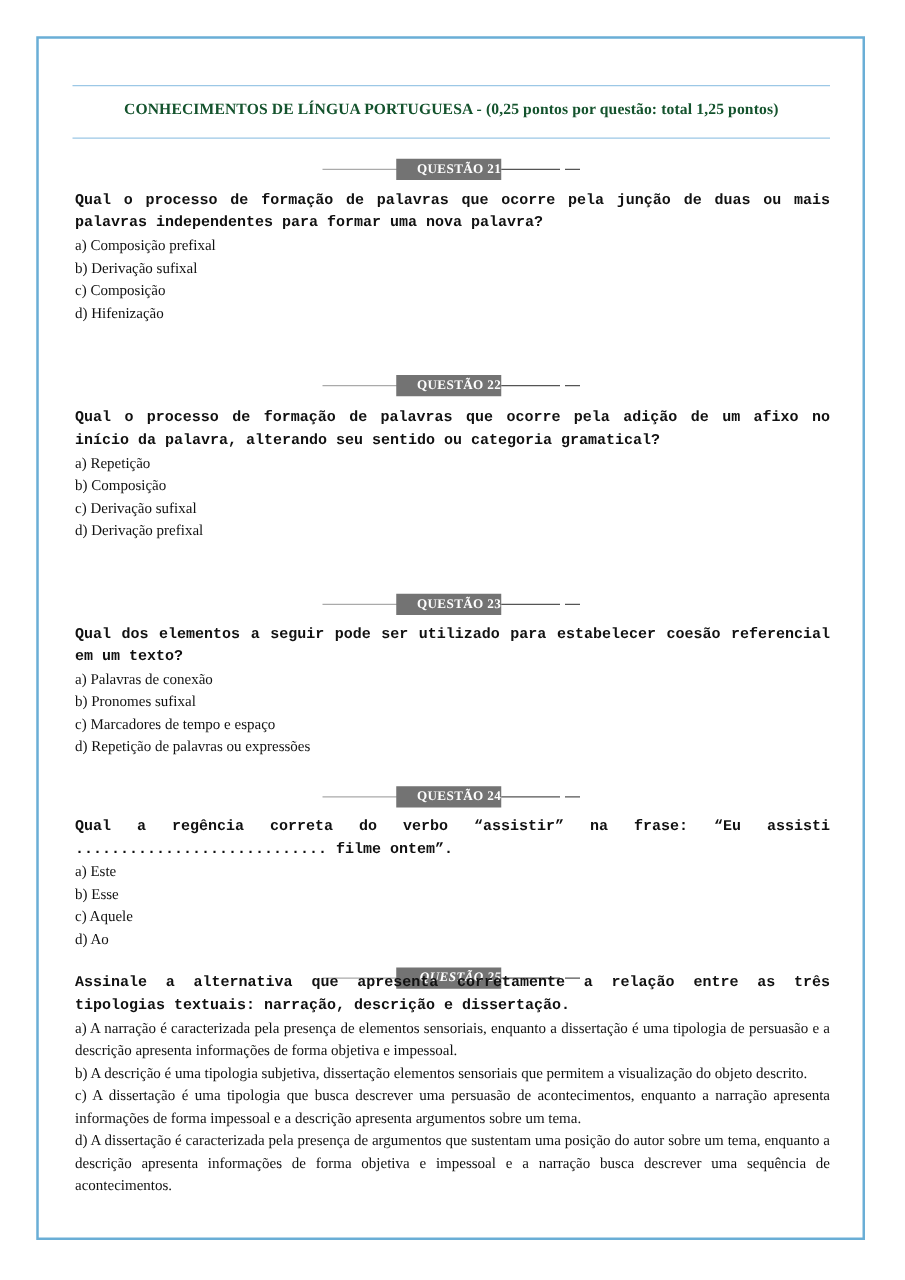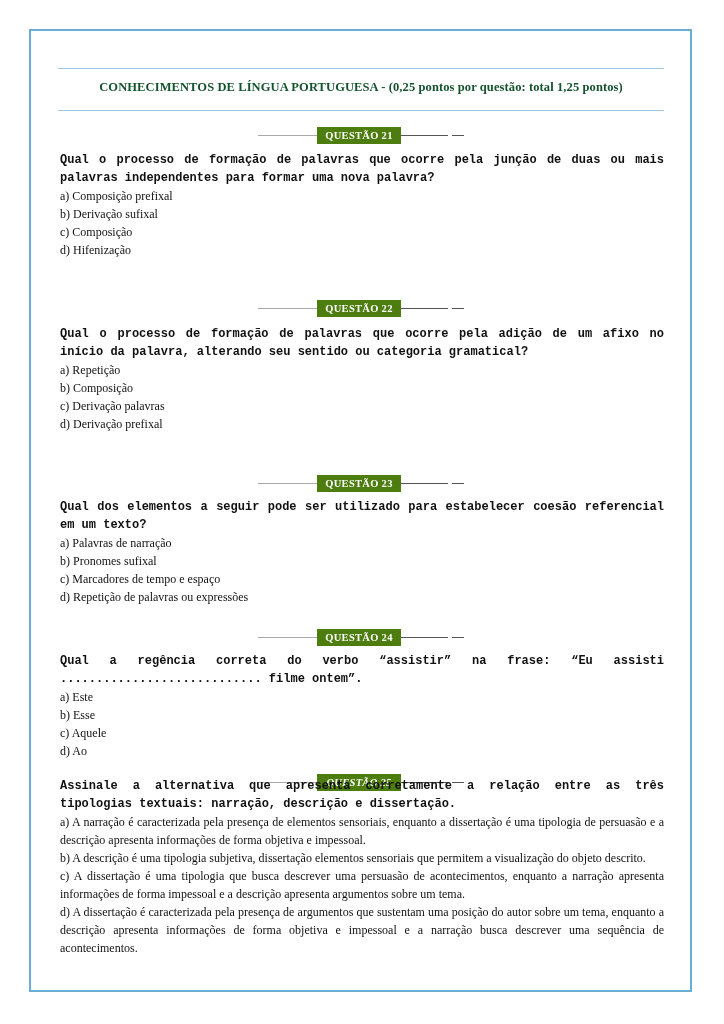--- a/index.html
+++ b/index.html
@@ -8,22 +8,22 @@
   .frame { position: absolute; left: 29px; top: 29px; width: 663px; height: 963px;
            border: 2px solid #6aaed6; box-sizing: border-box; }
   .hline { position: absolute; left: 58px; width: 606px; height: 0;
            border-top: 1.5px solid #9cc8e6; }
   .section-title { position: absolute; left: 58px; width: 606px; top: 80px;
                    text-align: center; font-weight: bold; font-size: 12.5px;
                    color: #14532d; letter-spacing: 0.1px; }
   .qhead { position: absolute; left: 258px; width: 210px; height: 17px; }
   .qhead .line-left { position: absolute; left: 0; top: 8px; width: 60px; border-top: 1px solid #aaa; }
   .qhead .badge { position: absolute; left: 59px; top: 0; width: 84px; height: 17px;
-                  background: #4d7c0f; color: #fff; font-weight: bold; font-size: 10.5px;
-                  line-height: 17px; text-align: center; letter-spacing: 0.3px; }
+                  background: #737373; color: #fff; font-weight: bold; font-size: 10.5px;
+                  line-height: 17px; text-align: right; letter-spacing: 0.3px; }
   .qhead .line-right { position: absolute; left: 143px; top: 8px; width: 47px; border-top: 1.5px solid #555; }
   .qhead .dash { position: absolute; left: 194px; top: 8px; width: 12px; border-top: 1.5px solid #555; }
   .q { position: absolute; left: 60px; width: 604px; font-size: 12px; line-height: 18px; }
   .q .stem { font-weight: bold; text-align: justify; margin: 0; font-family: Liberation Mono, monospace; }
   .q .opt { margin: 0; }
   .q.long .opt { text-align: justify; }
 </style>
 </head>
 <body>
 
@@ -50,33 +50,33 @@
 <div class="qhead" style="top:300px;">
   <div class="line-left"></div>
   <div class="badge">QUESTÃO 22</div>
   <div class="line-right"></div>
   <div class="dash"></div>
 </div>
 <div class="q" style="top:325px;">
   <p class="stem">Qual o processo de formação de palavras que ocorre pela adição de um afixo no início da palavra, alterando seu sentido ou categoria gramatical?</p>
   <p class="opt">a) Repetição</p>
   <p class="opt">b) Composição</p>
-  <p class="opt">c) Derivação palavras</p>
+  <p class="opt">c) Derivação sufixal</p>
   <p class="opt">d) Derivação prefixal</p>
 </div>
 
 <div class="qhead" style="top:475px;">
   <div class="line-left"></div>
   <div class="badge">QUESTÃO 23</div>
   <div class="line-right"></div>
   <div class="dash"></div>
 </div>
 <div class="q" style="top:498px;">
   <p class="stem">Qual dos elementos a seguir pode ser utilizado para estabelecer coesão referencial em um texto?</p>
-  <p class="opt">a) Palavras de narração</p>
+  <p class="opt">a) Palavras de conexão</p>
   <p class="opt">b) Pronomes sufixal</p>
   <p class="opt">c) Marcadores de tempo e espaço</p>
   <p class="opt">d) Repetição de palavras ou expressões</p>
 </div>
 
 <div class="qhead" style="top:629px;">
   <div class="line-left"></div>
   <div class="badge">QUESTÃO 24</div>
   <div class="line-right"></div>
   <div class="dash"></div>

